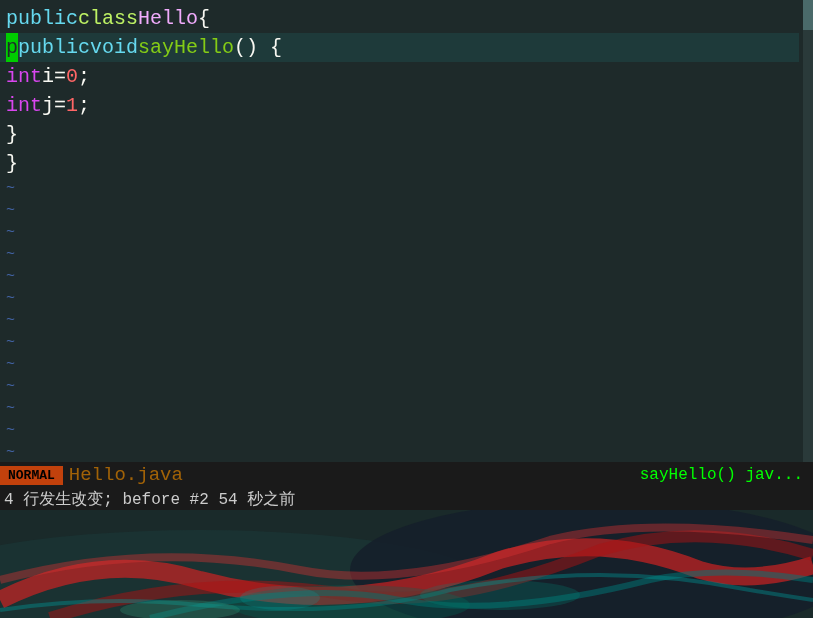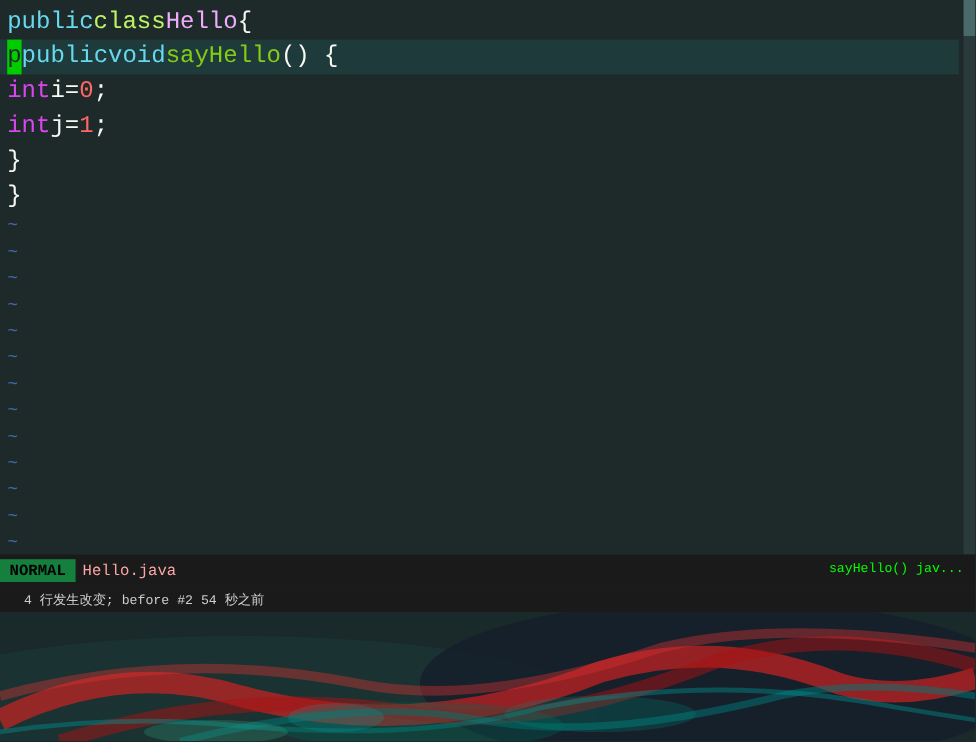--- a/index.html
+++ b/index.html
@@ -65,60 +65,60 @@
       background: #1a1a1a;
       display: flex;
       align-items: center;
       font-size: 13px;
       font-family: 'Courier New', Courier, monospace;
       color: #00ee00;
       overflow: hidden;
     }
 
     .status-mode {
-      background: #15803d;
+      background: #c2410c;
       color: #000000;
       font-weight: bold;
       padding: 2px 8px;
       font-size: 13px;
       margin-right: 6px;
       display: inline-block;
     }
 
     .status-filename {
-      color: #fca5a5;
+      color: #a16207;
       margin-right: auto;
-      font-size: 13px;
+      font-size: 19px;
     }
 
     .status-context {
       color: #00ff00;
       margin-right: 10px;
-      font-size: 11px;
+      font-size: 16px;
     }
 
     .status-right {
       background: #ccff00;
       color: #000000;
       font-weight: bold;
       padding: 2px 12px;
       font-size: 13px;
       white-space: nowrap;
     }
 
     
     #message-bar {
       width: 813px;
       height: 22px;
       background: #1a1a1a;
       display: flex;
       align-items: center;
-      padding-left: 20px;
+      padding-left: 4px;
       font-family: 'Courier New', Courier, monospace;
-      font-size: 11px;
+      font-size: 16px;
       color: #cccccc;
     }
 
     
     #bottom-image {
       width: 813px;
       height: 108px;
       background: linear-gradient(160deg, #1a3a3a 0%, #2a1a1a 30%, #3a2a1a 50%, #1a2a3a 70%, #2a3a2a 100%);
       position: relative;
       overflow: hidden;

